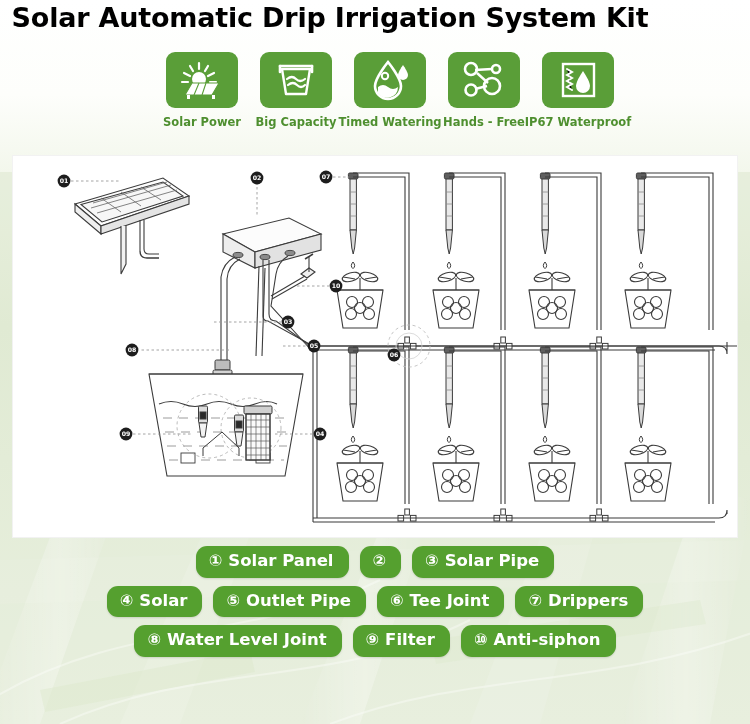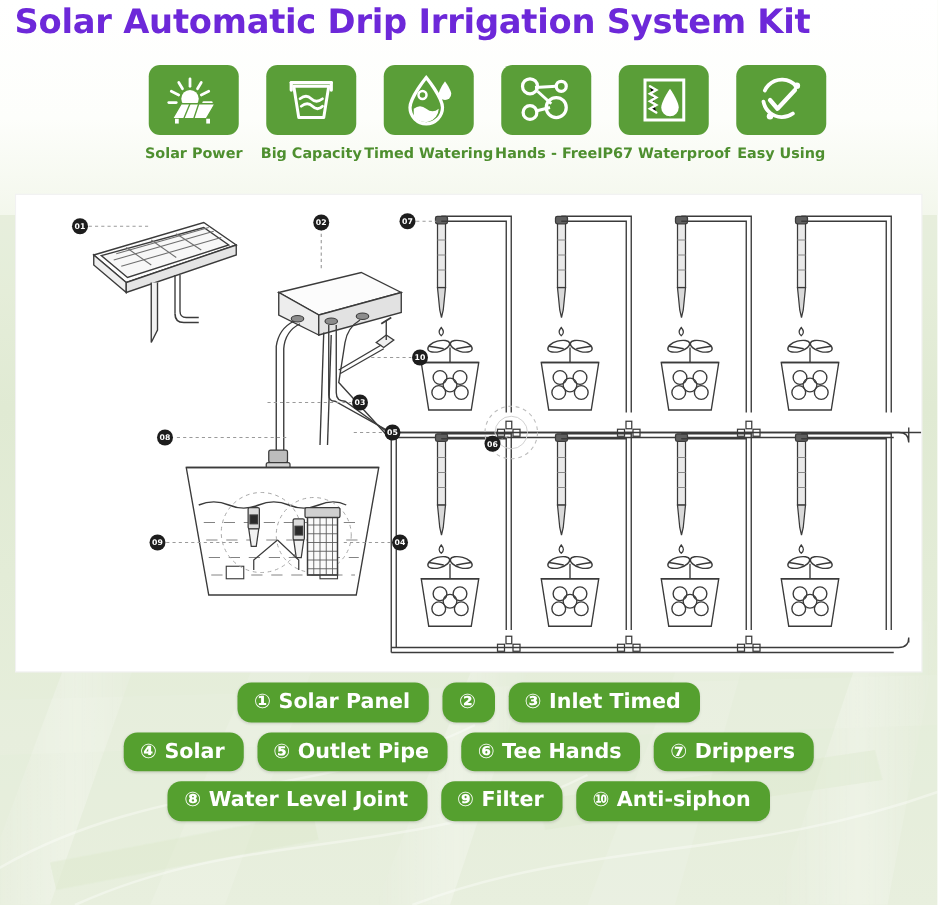--- a/index.html
+++ b/index.html
@@ -11,21 +11,21 @@
   
   #bg-texture{position:absolute;inset:0;z-index:0;}
   #bg-top-fade{
     position:absolute;left:0;top:0;width:750px;height:172px;
     background:linear-gradient(180deg,#ffffff 0%,#fdfefb 55%,#f3f7ec 100%);
     z-index:1;
   }
   
   #title{
     position:absolute;left:0;top:2px;width:660px;height:38px;z-index:5;
-    text-align:center;color:#6d28d9;
+    text-align:center;color:#000000;
     font-size:27px;font-weight:bold;letter-spacing:-0.2px;
     font-family:"DejaVu Sans", sans-serif;
     text-shadow:0 1px 0 rgba(255,255,255,.8);
   }
   
   #features{
     position:absolute;left:15px;top:52px;width:750px;height:92px;z-index:5;
     display:flex;justify-content:center;align-items:flex-start;gap:12px;
   }
   .feature{width:82px;display:flex;flex-direction:column;align-items:center;}
@@ -173,31 +173,20 @@
         <rect x="5" y="4" width="31" height="32" fill="none" stroke="#fff" stroke-width="2.4"></rect>
         <g stroke="#fff" stroke-width="2" stroke-linecap="round">
           <path d="M9 9 l5 3 l-5 3 l5 3 l-5 3 l5 3 l-5 3 l5 3"></path>
         </g>
         <path d="M25 11 C25 11 18 21 18 26 a7 7 0 0 0 14 0 C32 21 25 11 25 11 Z" fill="#fff"></path>
       </svg>
     </div>
     <div class="cap">IP67 Waterproof</div>
   </div>
 
-  <div class="feature">
-    <div class="tile">
-      <svg width="42" height="42" viewBox="0 0 42 42">
-        <path d="M33 10 A15 15 0 1 0 34 28" fill="none" stroke="#fff" stroke-width="3" stroke-linecap="round" stroke-dasharray="30 9"></path>
-        <path d="M12 21 l6 7 l14 -15" fill="none" stroke="#fff" stroke-width="3.4" stroke-linecap="round" stroke-linejoin="round"></path>
-        <circle cx="33.5" cy="9.5" r="2.6" fill="#fff"></circle>
-        <circle cx="12" cy="34" r="2.6" fill="#fff"></circle>
-      </svg>
-    </div>
-    <div class="cap">Easy Using</div>
-  </div>
 
 
 </div>
 
 <div id="panel">
   <svg id="diagram" viewBox="0 0 724 381">
     <defs>
       <g id="pot">
         <g fill="none" stroke="#3b3b3b" stroke-width="1.1">
           <path d="M0 22 L46 22 L40 60 L6 60 Z"></path>
@@ -505,36 +494,36 @@
   <div class="legend-row">
     <div class="pill">
       <span class="num">①</span>
       <span>Solar Panel</span>
     </div>
     <div class="pill">
       <span class="num">②</span>
     </div>
     <div class="pill">
       <span class="num">③</span>
-      <span>Inlet Timed</span>
+      <span>Solar Pipe</span>
     </div>
   </div>
 
   <div class="legend-row">
     <div class="pill">
       <span class="num">④</span>
       <span>Solar</span>
     </div>
     <div class="pill">
       <span class="num">⑤</span>
       <span>Outlet Pipe</span>
     </div>
     <div class="pill">
       <span class="num">⑥</span>
-      <span>Tee Hands</span>
+      <span>Tee Joint</span>
     </div>
     <div class="pill">
       <span class="num">⑦</span>
       <span>Drippers</span>
     </div>
   </div>
 
   <div class="legend-row">
     <div class="pill">
       <span class="num">⑧</span>

